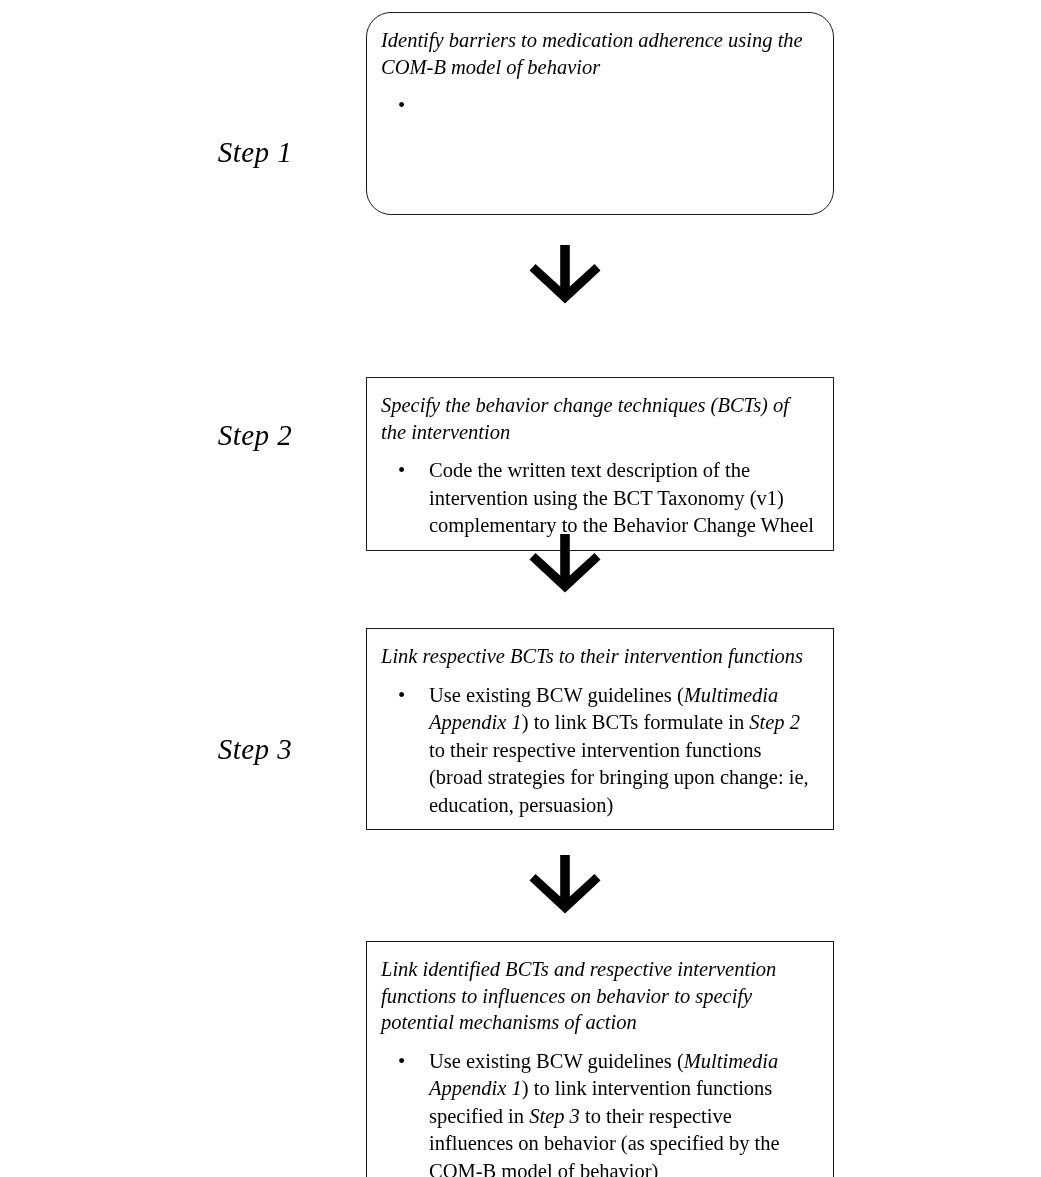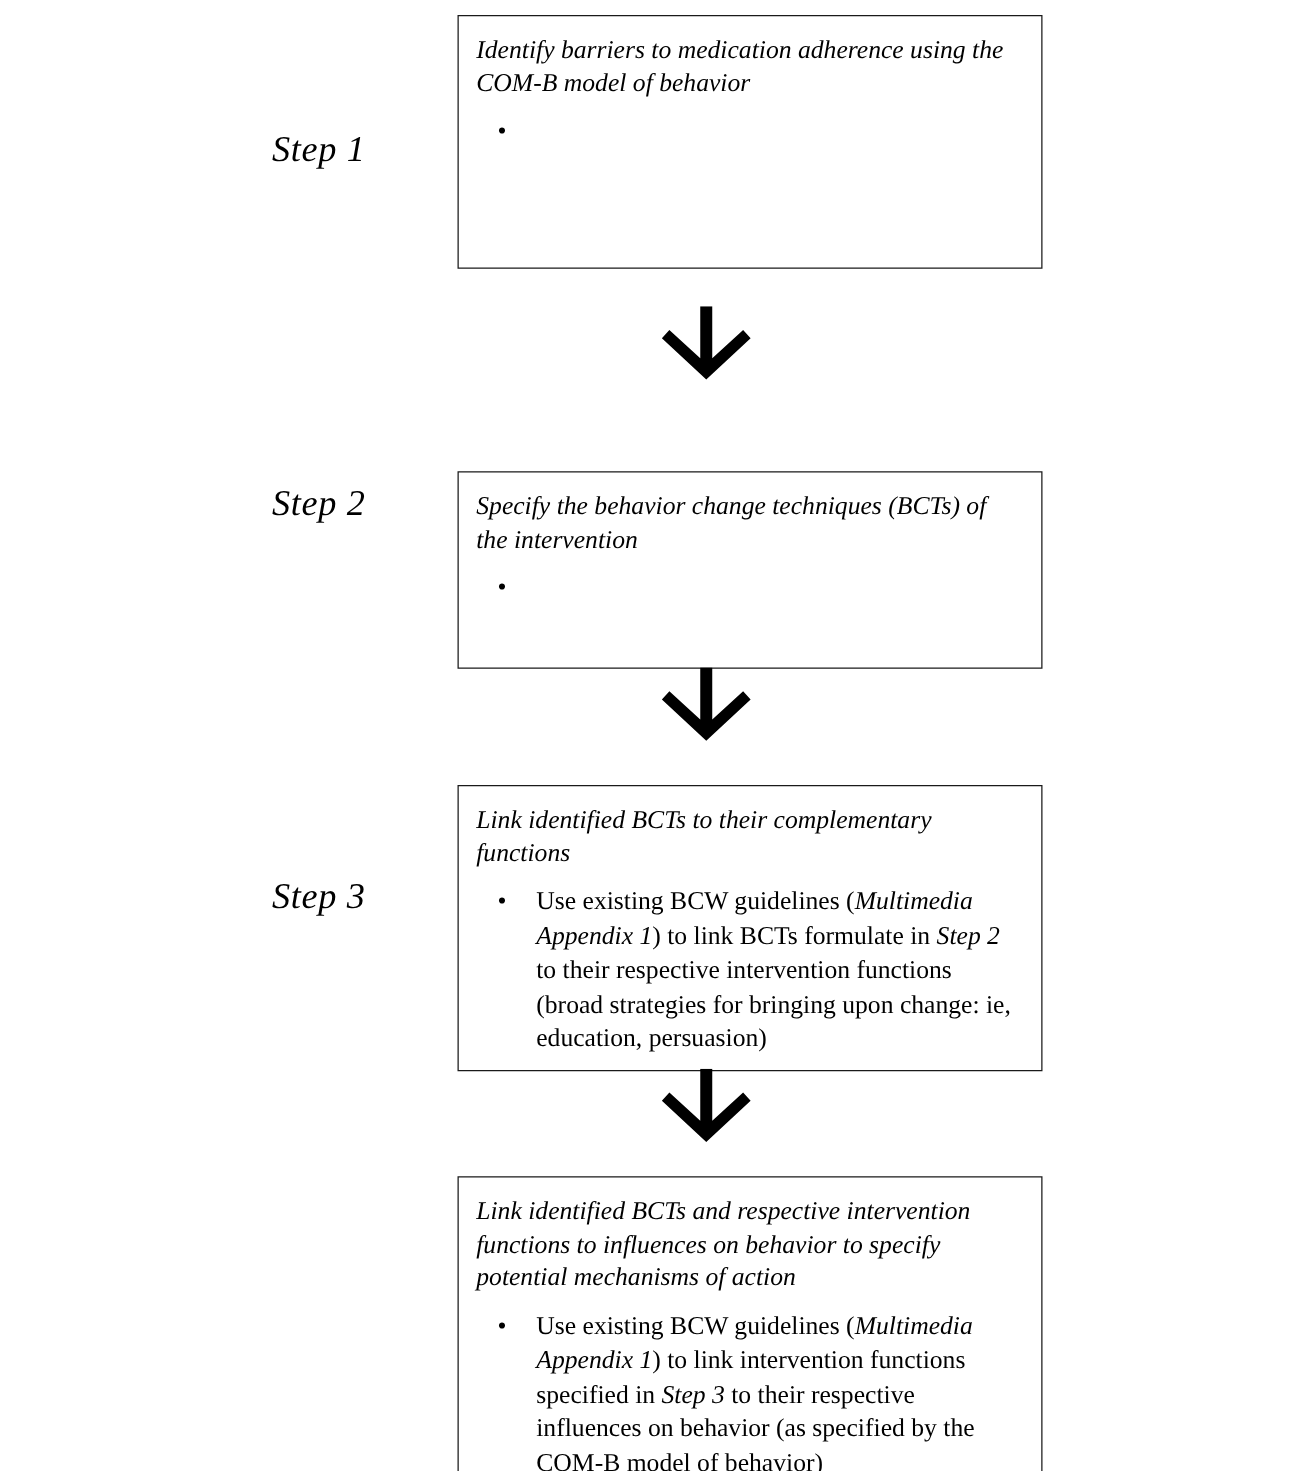--- a/index.html
+++ b/index.html
@@ -28,20 +28,21 @@
   .step-label {
     position: absolute;
     left: 150px;
     width: 210px;
     text-align: center;
     font-style: italic;
     font-size: 29px;
     line-height: 1.1;
     letter-spacing: 0.5px;
     white-space: nowrap;
+    margin-top: 32px;
   }
 
   
   .step-box {
     position: absolute;
     left: 366px;
     width: 468px;
     box-sizing: border-box;
     border: 1.7px solid #1a1a1a;
     background: #ffffff;
@@ -89,21 +90,21 @@
   }
   .arrow svg { display: block; width: 100%; height: 100%; }
 </style>
 </head>
 <body>
 
 <div class="flow">
 
   <div class="step-label" style="top:105px;">Step 1</div>
 
-  <div class="step-box" style="top:12px; min-height:203px;">
+  <div class="step-box" style="top:12px; min-height:203px;border-radius:25px;">
     <div class="box-heading">Identify barriers to medication adherence using the COM-B model of behavior</div>
     <ul class="bullet-list">
       <li class="bullet-item">
         <span class="bullet-dot">•</span>
       </li>
     </ul>
   </div>
 
   <div class="arrow" style="top:245px;">
     <svg viewBox="0 0 78 64" xmlns="http://www.w3.org/2000/svg" aria-hidden="true">
@@ -111,34 +112,35 @@
     </svg>
   </div>
 
   <div class="step-label" style="top:388px;">Step 2</div>
 
   <div class="step-box" style="top:337px; min-height:158px;margin-top:40px;">
     <div class="box-heading">Specify the behavior change techniques (BCTs) of the intervention</div>
     <ul class="bullet-list">
       <li class="bullet-item">
         <span class="bullet-dot">•</span>
+        <span class="bullet-text"><span>Code the written text description of the intervention using the BCT Taxonomy (v1) complementary to the Behavior Change Wheel</span></span>
       </li>
     </ul>
   </div>
 
   <div class="arrow" style="top:534px;">
     <svg viewBox="0 0 78 64" xmlns="http://www.w3.org/2000/svg" aria-hidden="true">
       <path d="M34.2 0 H43.8 V41.5 L68.5 19.0 L74.5 25.6 L39.0 58.5 L3.5 25.6 L9.5 19.0 L34.2 41.5 Z" fill="#000000"></path>
     </svg>
   </div>
 
   <div class="step-label" style="top:702px;">Step 3</div>
 
   <div class="step-box" style="top:628px; min-height:197px;">
-    <div class="box-heading">Link identified BCTs to their complementary functions</div>
+    <div class="box-heading">Link respective BCTs to their intervention functions</div>
     <ul class="bullet-list">
       <li class="bullet-item">
         <span class="bullet-dot">•</span>
         <span class="bullet-text"><span>Use existing BCW guidelines (</span><i>Multimedia Appendix 1</i><span>) to link BCTs formulate in </span><i>Step 2</i><span> to their respective intervention functions (broad strategies for bringing upon change: ie, education, persuasion)</span></span>
       </li>
     </ul>
   </div>
 
   <div class="arrow" style="top:855px;">
     <svg viewBox="0 0 78 64" xmlns="http://www.w3.org/2000/svg" aria-hidden="true">

